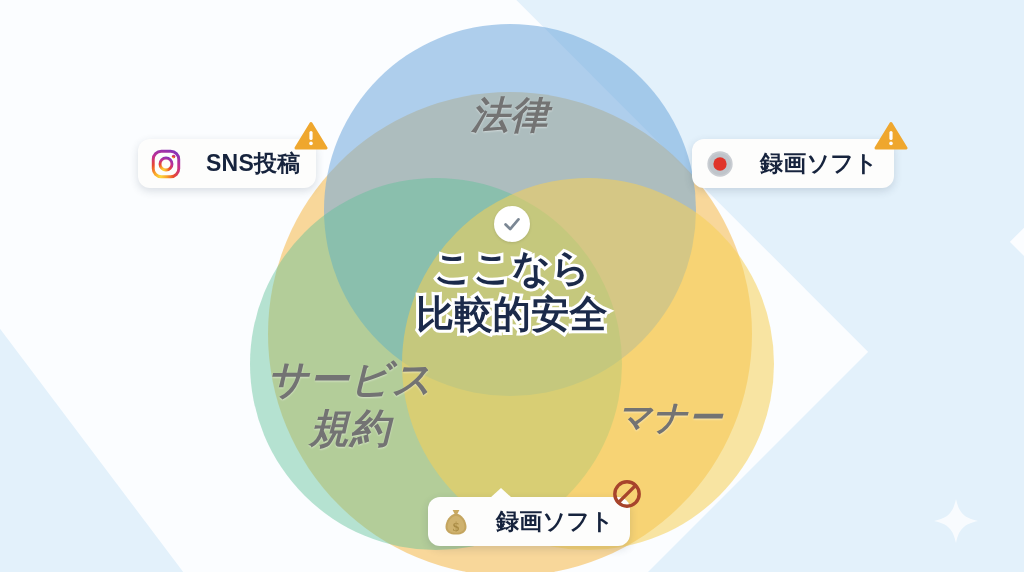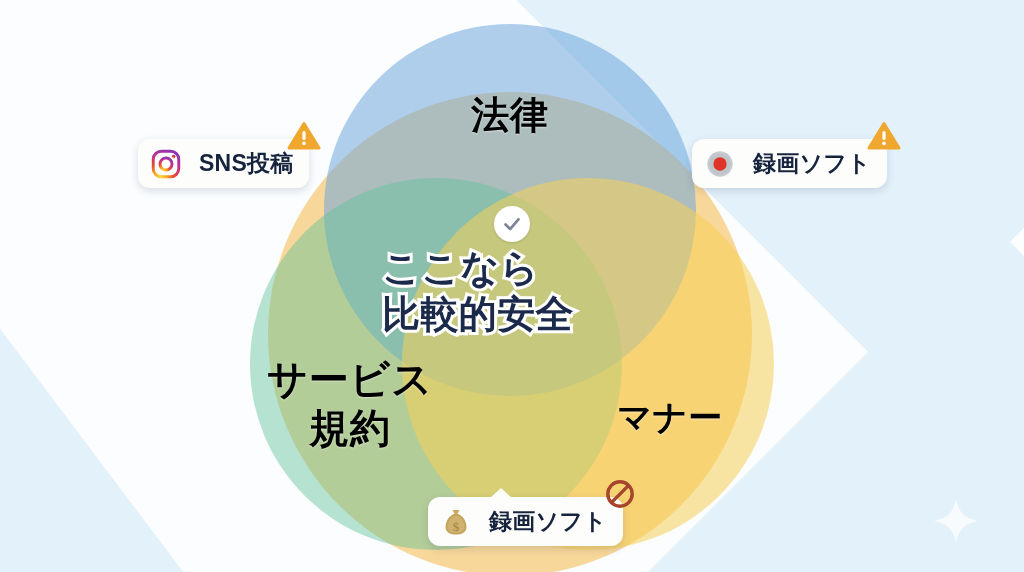--- a/index.html
+++ b/index.html
@@ -103,27 +103,28 @@
     top: 178px;
     width: 372px;
     height: 372px;
     background: #f5cf56;
     opacity: .55;
   }
 
   
   .venn-label {
     position: absolute;
-    color: #000000;
+    color: #737373;
     font-weight: 700;
     letter-spacing: .02em;
     line-height: 1.22;
     text-align: center;
     white-space: pre-line;
     text-shadow: 0 1px 2px rgba(255,255,255,.45);
+    font-style: italic;
   }
   #label-law {
     left: 430px;
     top: 92px;
     width: 160px;
     font-size: 38px;
   }
   #label-terms {
     left: 255px;
     top: 355px;
@@ -137,20 +138,21 @@
     font-size: 34px;
     margin-top: 40px;
   }
 
   
   #center-group {
     position: absolute;
     left: 382px;
     top: 206px;
     width: 260px;
+    text-align: center;
   }
   #check-badge {
     width: 36px;
     height: 36px;
     margin: 0 auto 4px auto;
     border-radius: 50%;
     background: #ffffff;
     display: flex;
     align-items: center;
     justify-content: center;
@@ -165,21 +167,21 @@
     letter-spacing: .01em;
     -webkit-text-stroke: 6px #ffffff;
     paint-order: stroke fill;
   }
 
   
   .chip {
     position: absolute;
     display: flex;
     align-items: center;
-    gap: 18px;
+    gap: 25px;
     background: #fdfdfc;
     border-radius: 12px;
     padding: 9px 16px 9px 13px;
     box-shadow: 0 3px 9px rgba(40,55,80,.16);
   }
   .chip-label {
     font-size: 23px;
     font-weight: 700;
     color: #16233d;
     white-space: nowrap;

